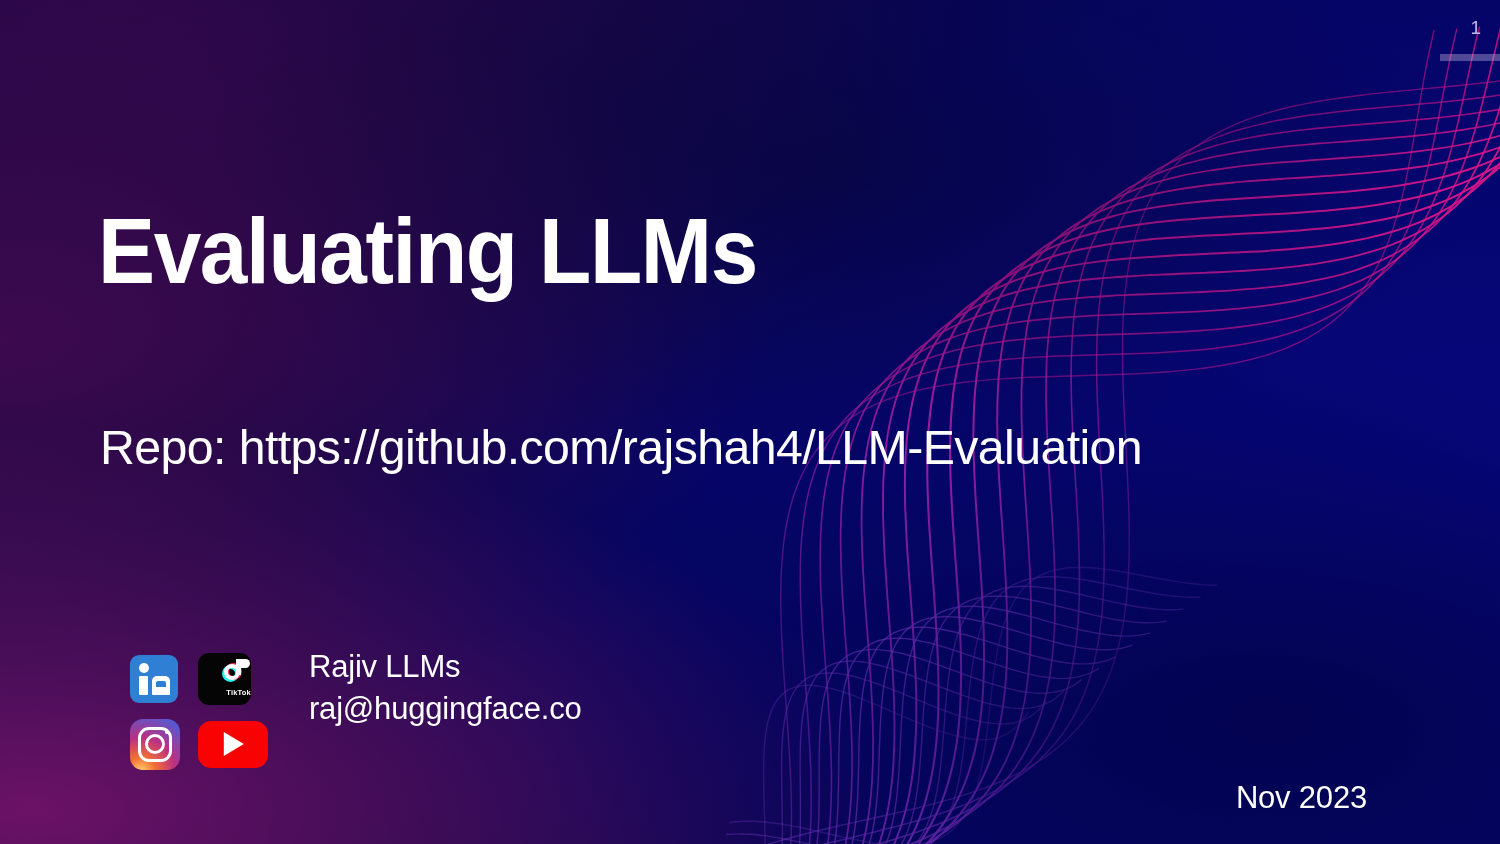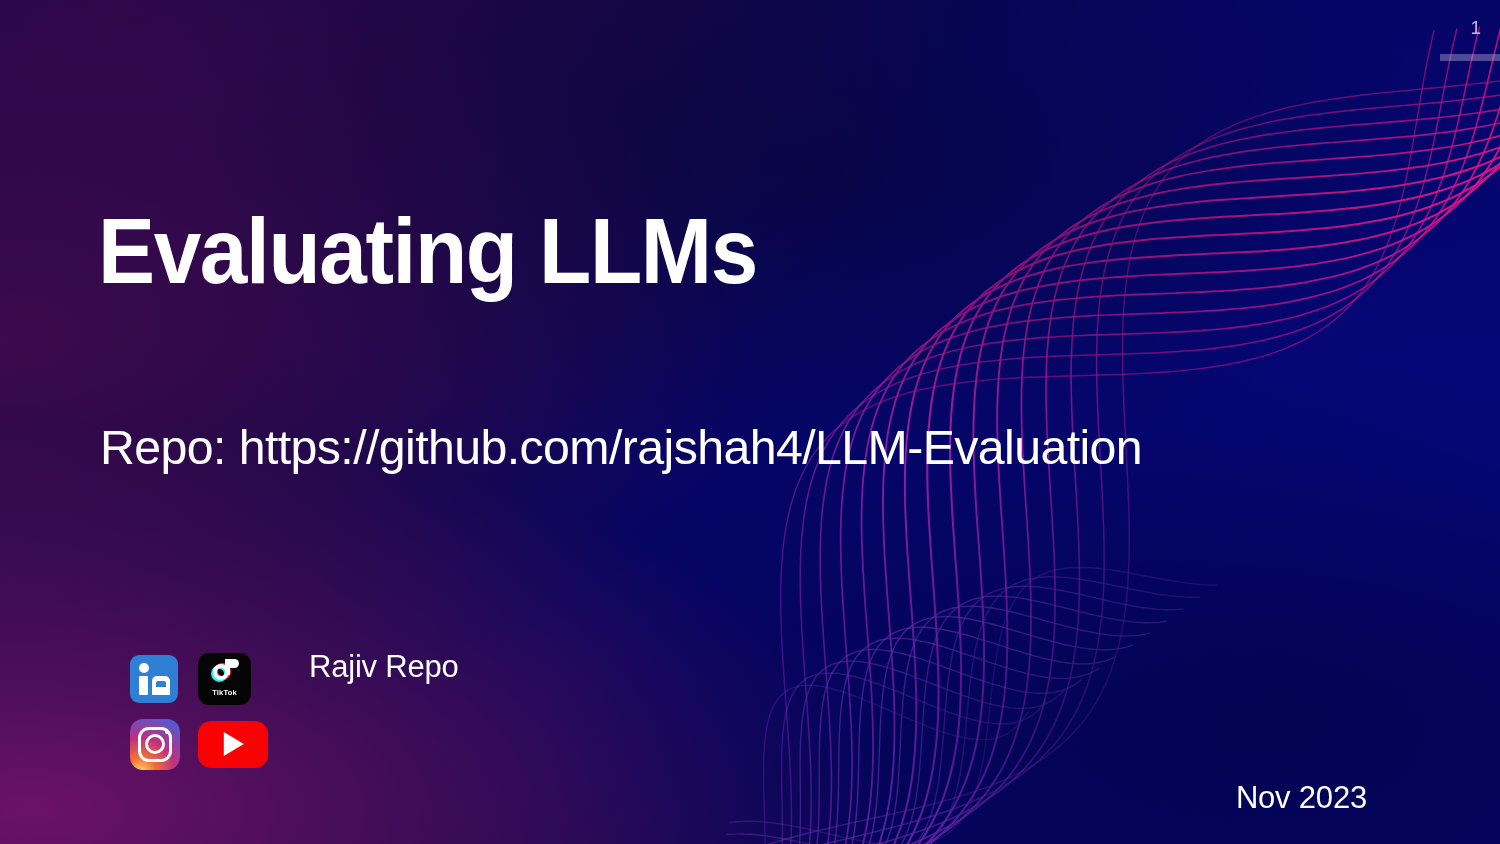--- a/index.html
+++ b/index.html
@@ -74,21 +74,21 @@
   .li .arm { position:absolute; left:22px; top:21px; width:18px; height:19px; background:#fff;
              border-radius:5px 5px 1px 1px; }
   .li .notch { position:absolute; left:26px; top:26px; width:10px; height:14px; background:#2f7fd4; border-radius:2px 2px 0 0;}
   .li .notch2 { position:absolute; left:26px; top:32px; width:14px; height:8px; background:#fff; }
 
   
   .tt {
     width:53px; height:52px; border-radius:11px;
     background:#050505;
     position:relative;
-    display:flex; flex-direction:column; align-items:center; justify-content:flex-start;
+    display:flex; flex-direction:column; align-items:flex-end; justify-content:flex-start;
     padding-top:6px;
   }
   .tt .glyph { position:relative; width:30px; height:28px; }
   .tt .note-cy { position:absolute; left:1px; top:6px; width:17px; height:17px; border-radius:50%;
                  border:4px solid #25f4ee; }
   .tt .note-pk { position:absolute; left:4px; top:4px; width:17px; height:17px; border-radius:50%;
                  border:4px solid #fe2c55; }
   .tt .note-wh { position:absolute; left:3px; top:5px; width:16px; height:16px; border-radius:50%;
                  border:4px solid #ffffff; }
   .tt .stem { position:absolute; left:15px; top:0px; width:5px; height:16px; background:#fff; }
@@ -246,21 +246,22 @@
 
       <div class="icon-cell">
         <div class="yt">
           <span class="play"></span>
         </div>
       </div>
 
     </div>
 
     <div id="contact-lines">
-      <div class="cline">Rajiv Repo</div>
+      <div class="cline">Rajiv LLMs</div>
+      <div class="cline">raj@huggingface.co</div>
     </div>
 
   </div>
 
   <div class="date">Nov 2023</div>
   <div class="pagenum">1</div>
   <div class="pagebar"></div>
 
 </div>
 

